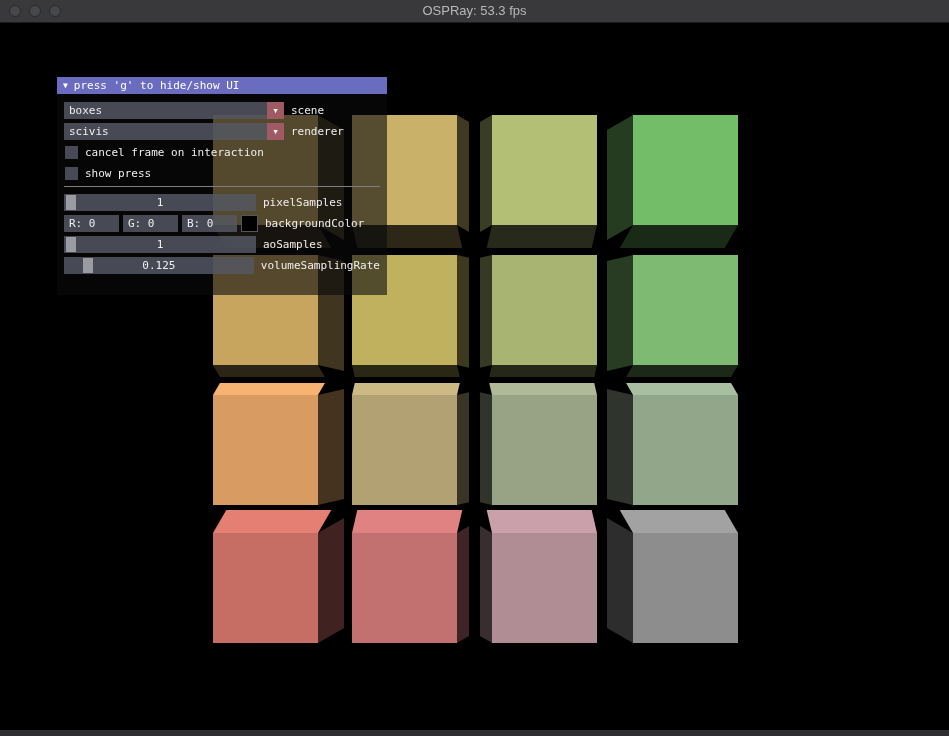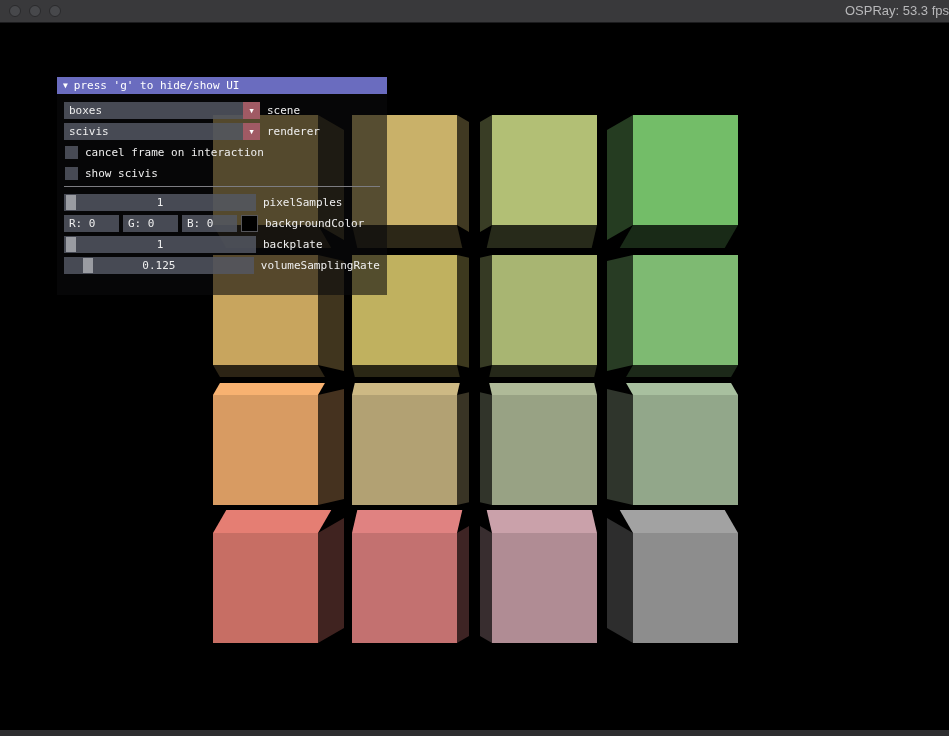--- a/index.html
+++ b/index.html
@@ -4,35 +4,35 @@
 <style>
   html,body{margin:0;padding:0;}
   body{
     position:relative;width:949px;height:736px;background:#000;overflow:hidden;
     font-family:"DejaVu Sans Mono",monospace;
   }
   
   .titlebar{position:absolute;top:0;left:0;right:0;height:22px;background:#39393b;border-bottom:1px solid #1b1b1d;z-index:30;}
   .traffic{position:absolute;left:9px;top:5px;display:flex;gap:8px;}
   .light{width:12px;height:12px;border-radius:50%;background:#47484b;border:1px solid #2a2a2c;box-sizing:border-box;}
-  .win-title{position:absolute;left:0;right:0;top:0;line-height:22px;text-align:right;color:#b8b8ba;
+  .win-title{position:absolute;left:0;right:0;top:0;line-height:22px;text-align:center;color:#b8b8ba;
     font-family:"Liberation Sans",sans-serif;font-size:13px;}
   .bottom-edge{position:absolute;bottom:0;left:0;right:0;height:6px;background:#2e2e30;z-index:30;}
   
   .viewport{position:absolute;top:22px;left:0;width:949px;height:708px;background:#000;z-index:1;}
   .cube{position:absolute;z-index:2;}
   .face{position:absolute;}
   
   .imgui{position:absolute;left:57px;top:77px;width:330px;z-index:10;font-size:11px;color:#efefef;}
   .imgui-header{height:17px;background:#6a6cbf;color:#fff;display:flex;align-items:center;gap:6px;padding:0 6px;}
   .collapse-arrow{font-size:8px;line-height:17px;}
   .imgui-body{background:rgba(10,10,12,0.60);padding:8px 7px 9px 7px;}
   .row{display:flex;align-items:center;height:17px;margin-bottom:4px;}
   .lbl{margin-left:7px;white-space:nowrap;}
-  .combo{width:196px;height:17px;background:rgba(84,87,98,0.85);display:flex;}
+  .combo{width:220px;height:17px;background:rgba(84,87,98,0.85);display:flex;}
   .combo-text{flex:1;padding-left:5px;line-height:17px;}
   .combo-arrow{width:17px;height:17px;background:#a05a64;color:#fff;font-size:7px;display:flex;align-items:center;justify-content:center;cursor:pointer;}
   .cb{width:13px;height:13px;background:rgba(84,87,98,0.85);margin:0 7px 0 1px;flex:none;}
   .sep{height:1px;background:#7d7d82;margin:3px 0 7px 0;width:316px;}
   .slider{width:192px;height:17px;background:rgba(84,87,98,0.85);position:relative;text-align:center;line-height:17px;}
   .grab{position:absolute;top:1px;left:1px;width:10px;height:15px;background:#9a9ca2;z-index:1;}
   .slider-val{position:relative;z-index:2;}
   .dragbox{width:55px;height:17px;background:rgba(84,87,98,0.85);line-height:17px;padding-left:5px;box-sizing:border-box;margin-right:4px;flex:none;}
   .swatch{width:17px;height:17px;border:1px solid #56565a;box-sizing:border-box;flex:none;}
 </style>
@@ -154,21 +154,21 @@
       <span class="lbl">renderer</span>
     </div>
 
     <div class="row">
       <span class="cb"></span>
       <span>cancel frame on interaction</span>
     </div>
 
     <div class="row">
       <span class="cb"></span>
-      <span>show scivis</span>
+      <span>show press</span>
     </div>
 
 
     <div class="sep"></div>
 
     <div class="row">
       <div class="slider">
         <div class="grab" style="left: 1.9px;"></div>
         <span class="slider-val">1</span>
       </div>
@@ -182,21 +182,21 @@
       <div class="swatch" style="background-color: rgb(0, 0, 0);"></div>
       <span class="lbl">backgroundColor</span>
     </div>
 
 
     <div class="row">
       <div class="slider">
         <div class="grab" style="left: 1.9px;"></div>
         <span class="slider-val">1</span>
       </div>
-      <span class="lbl">backplate</span>
+      <span class="lbl">aoSamples</span>
     </div>
 
 
     <div class="row" style="margin-bottom:12px;">
       <div class="slider">
         <div class="grab" style="left: 19px;"></div>
         <span class="slider-val">0.125</span>
       </div>
       <span class="lbl">volumeSamplingRate</span>
     </div>

